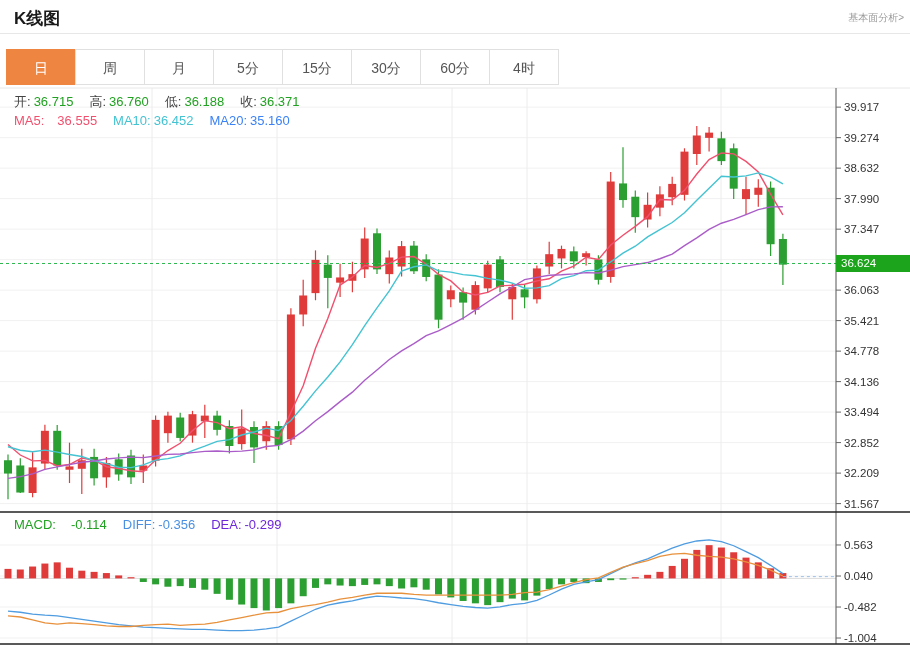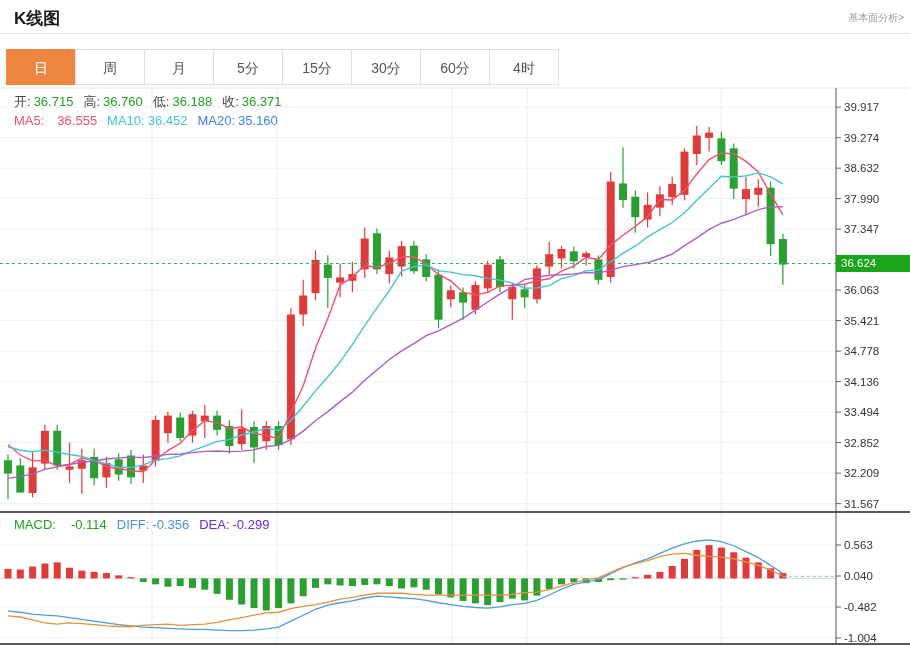--- a/index.html
+++ b/index.html
@@ -7,21 +7,21 @@
        font-family:"Liberation Sans",sans-serif;}
   .page-title{position:absolute;left:14px;top:7px;font-size:17px;font-weight:bold;color:#1a1a1a;}
   .header-link{position:absolute;right:6px;top:11px;font-size:10px;color:#9a9a9a;cursor:pointer;}
   .header-sep{position:absolute;left:0;top:33px;width:910px;height:0;border-top:1px solid #e7e7e7;}
   .tabs{position:absolute;left:7px;top:49px;display:flex;}
   .tab{width:70px;height:36px;line-height:36px;text-align:center;font-size:14px;color:#555;
        background:#fff;border:1px solid #e0e0e0;margin-left:-1px;cursor:pointer;box-sizing:border-box;}
   .tab.active{background:#ee8540;border-color:#ee8540;color:#fff;}
   #chart-svg{position:absolute;left:0;top:0;}
   #chart-svg text{font-family:"Liberation Sans",sans-serif;}
-  .info-row{position:absolute;left:14px;display:flex;gap:10px;font-size:13px;white-space:nowrap;}
+  .info-row{position:absolute;left:14px;display:flex;gap:16px;font-size:13px;white-space:nowrap;}
   .lbl{color:#444;margin-right:3px;}
   .green{color:#21a121;}
   .ma5c{color:#f0506e;}
   .ma10c{color:#44c3d2;}
   .ma20c{color:#3b82f6;}
   .macdc{color:#21a121;}
   .diffc{color:#4a90e2;text-align:right;}
   .deac{color:#6d28d9;}
 </style>
 </head>

